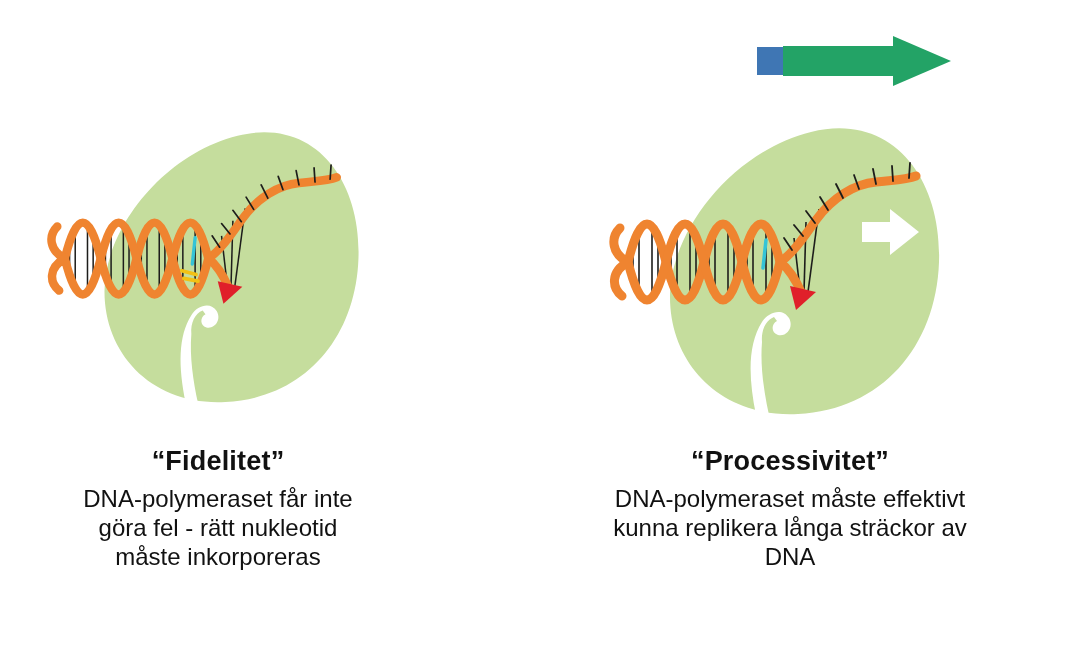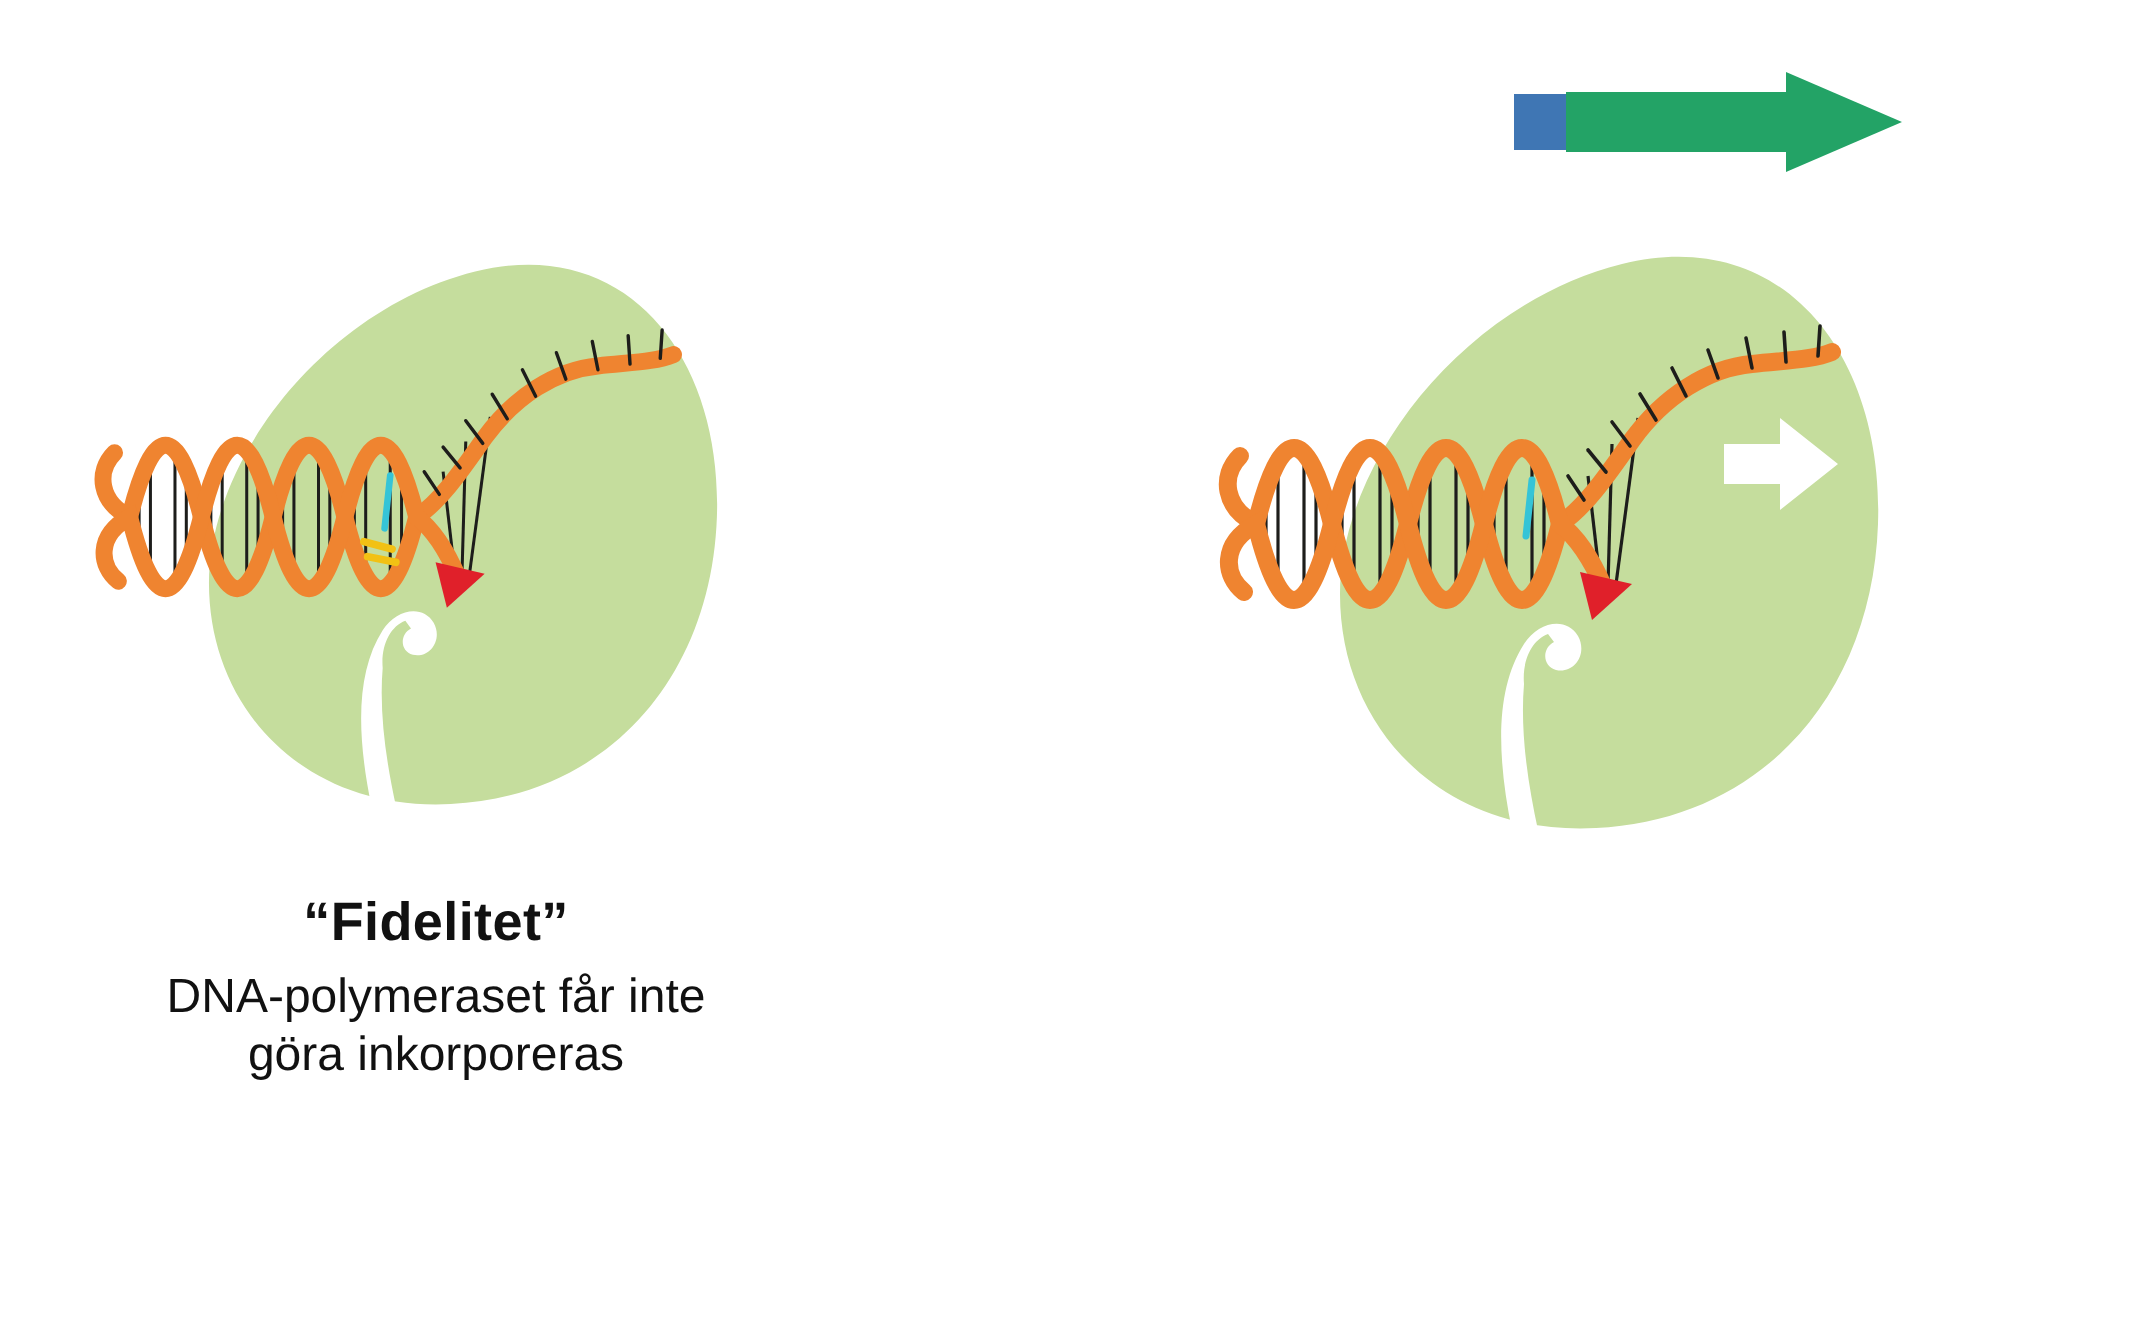--- a/index.html
+++ b/index.html
@@ -104,17 +104,24 @@
 
   <svg id="green-arrow" class="fig-svg" viewBox="0 0 200 54">
     <rect class="b-rect" x="2" y="13" width="34" height="28"></rect>
     <rect class="g-arrow" x="28" y="12" width="112" height="30"></rect>
     <polygon class="g-arrow" points="138,2 196,27 138,52"></polygon>
   </svg>
 
   <div id="caption-left" class="caption">
     <div class="fig-title">“Fidelitet”</div>
     <div class="cap-line">DNA-polymeraset får inte</div>
-    <div class="cap-line">göra inkorporeras</div>
+    <div class="cap-line">göra fel - rätt nukleotid</div>
+    <div class="cap-line">måste inkorporeras</div>
   </div>
 
+  <div id="caption-right" class="caption">
+    <div class="fig-title">“Processivitet”</div>
+    <div class="cap-line">DNA-polymeraset måste effektivt</div>
+    <div class="cap-line">kunna replikera långa sträckor av</div>
+    <div class="cap-line">DNA</div>
+  </div>
 
 </div>
 
 </body></html>

